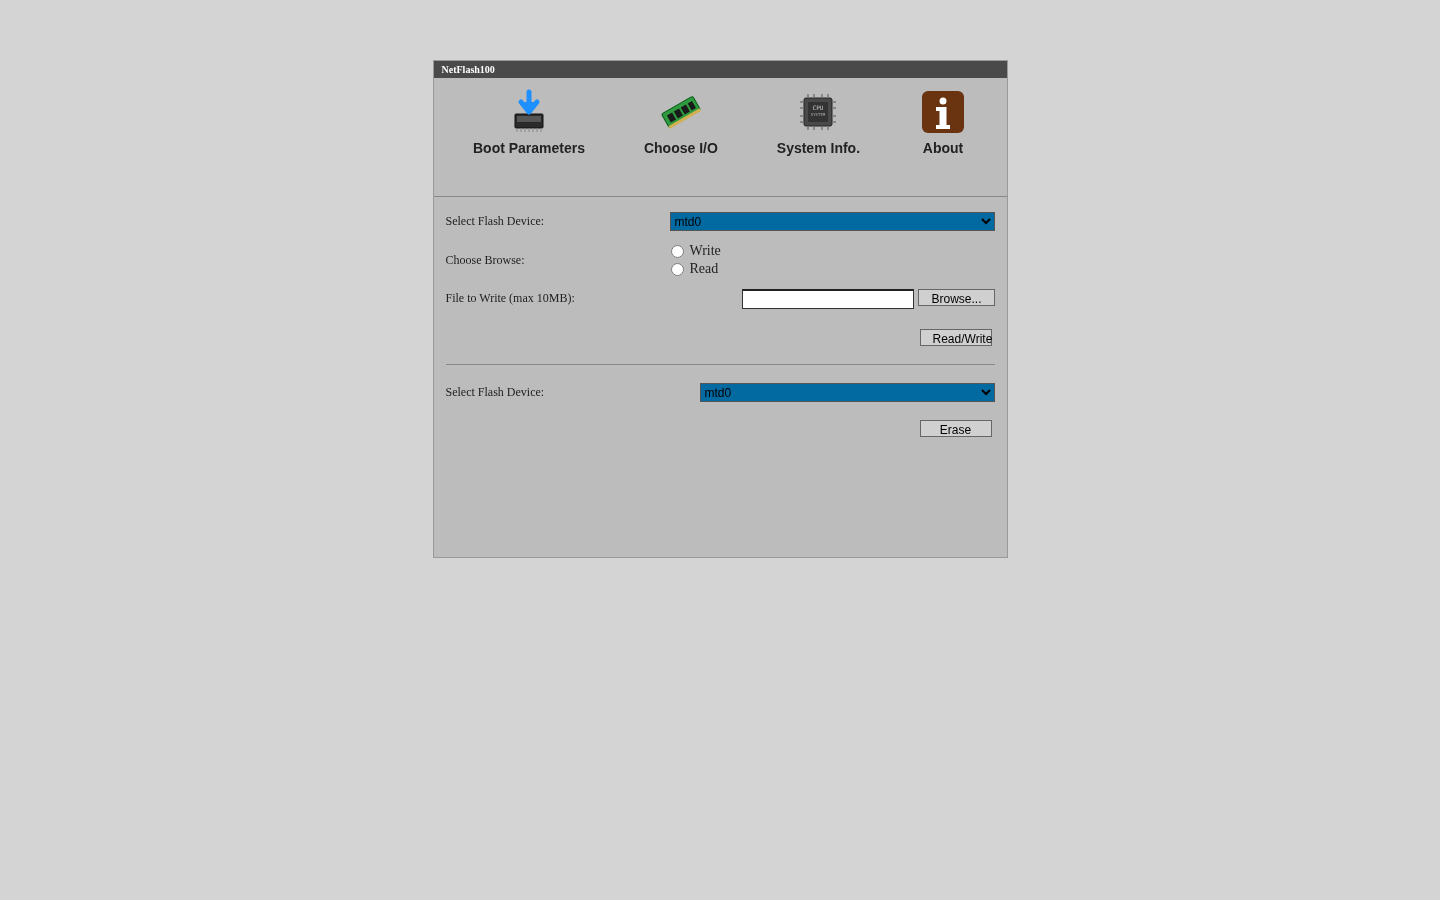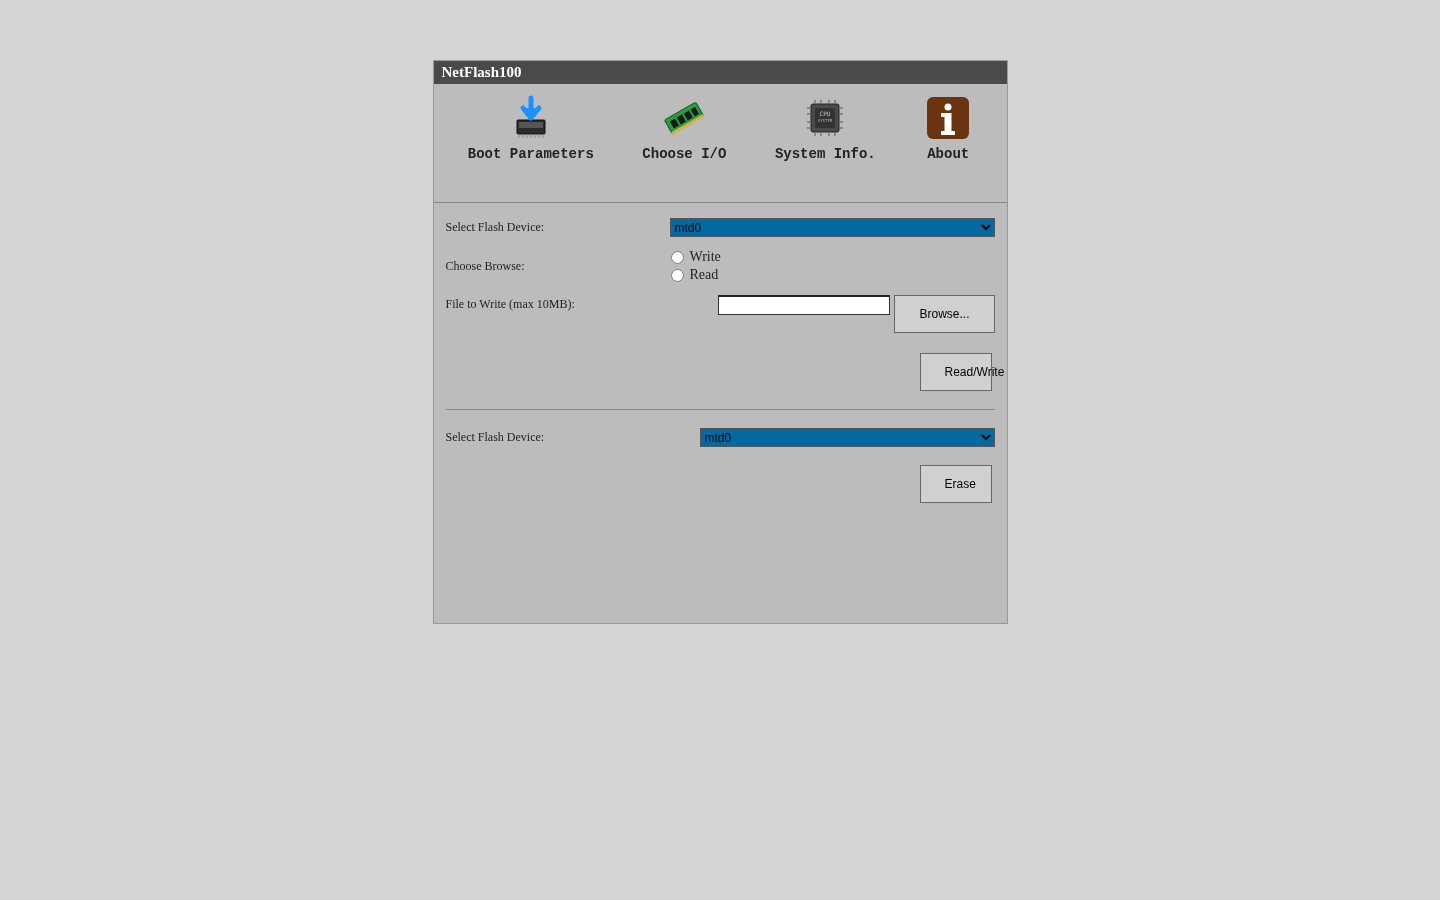--- a/index.html
+++ b/index.html
@@ -13,37 +13,37 @@
       width: 575px;
       margin: 60px auto 0 auto;
       background: #bcbcbc;
       border: 1px solid #999;
     }
     .title-bar {
       background: #4a4a4a;
       color: #fff;
       font-weight: bold;
       padding: 3px 8px;
-      font-size: 15px;
+      font-size: 10px;
       font-family: Georgia, serif;
     }
     .nav {
       display: flex;
       justify-content: space-around;
       align-items: flex-end;
       padding: 10px 10px 40px 10px;
       border-bottom: 1px solid #888;
     }
     .nav-item {
       text-align: center;
       cursor: pointer;
     }
     .nav-label {
       font-weight: bold;
-      font-family: Liberation Mono, monospace;
+      font-family: Liberation Sans, sans-serif;
       font-size: 14px;
       margin-top: 4px;
     }
     .nav-icon {
       width: 48px;
       height: 48px;
       margin: 0 auto;
       display: flex;
       align-items: center;
       justify-content: center;
@@ -103,23 +103,23 @@
       border-top: 2px solid #222;
       background: #fff;
       font-size: 12px;
       padding: 0 2px;
     }
     button.std {
       font-family: Arial, sans-serif;
       font-size: 12px;
       background: #d0d0d0;
       border: 1px solid #666;
-      padding: 2px 24px;
+      padding: 2px 12px;
       cursor: pointer;
-      height: 38px;
+      height: 17px;
     }
     .btn-row {
       display: flex;
       justify-content: flex-end;
       margin-top: 20px;
       padding-right: 3px;
     }
     .btn-row button {
       width: 72px;
     }

